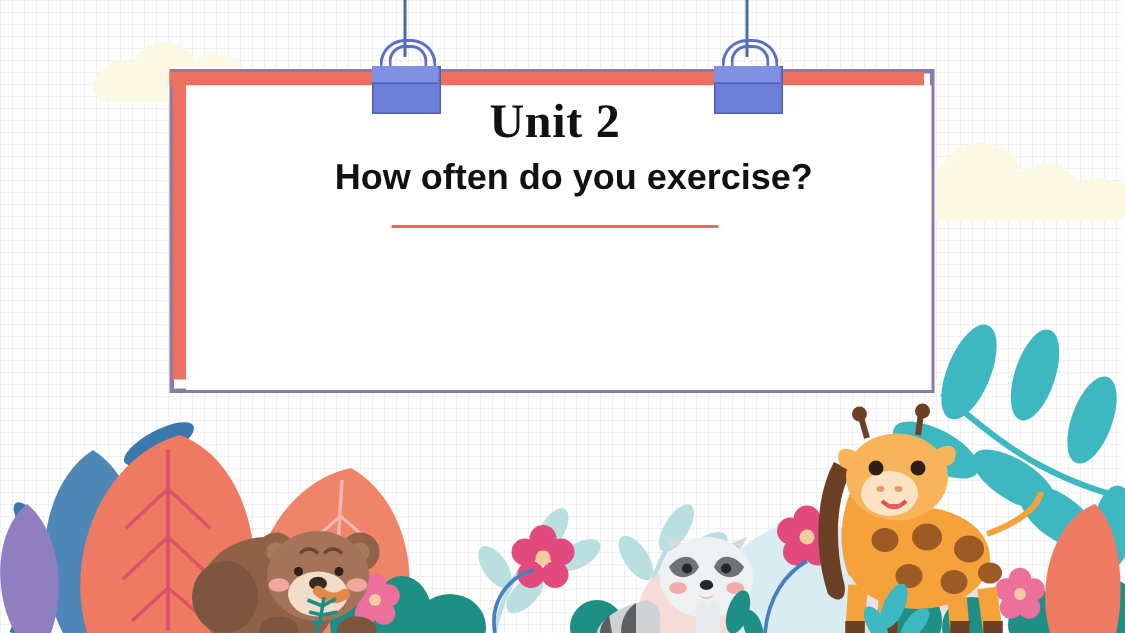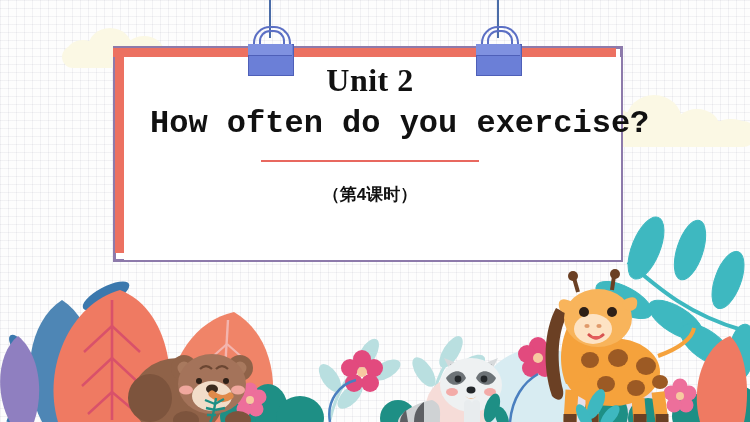--- a/index.html
+++ b/index.html
@@ -74,21 +74,21 @@
   #clip-2{left:468px;top:0;width:60px;height:80px;}
   
   .title-block{
     position:absolute;left:125px;top:60px;width:490px;text-align:center;
   }
   #unit-line{
     font-family:"Liberation Serif", serif;font-weight:bold;font-size:32px;
     color:#111;letter-spacing:.5px;margin:0;line-height:1.25;text-align:center;
   }
   #main-title{
-    font-family:Liberation Mono, monospace;font-weight:bold;font-size:32px;
+    font-family:Liberation Sans, sans-serif;font-weight:bold;font-size:24px;
     color:#111;margin:4px 0 0 0;line-height:1.25;white-space:nowrap;padding-left:25px;
   }
   #title-rule{
     width:218px;height:2px;background:#e8685f;margin:16px auto 0 auto;
   }
   #period-line{
     font-family:"Liberation Sans", sans-serif;font-weight:bold;font-size:17px;
     color:#111;margin:21px 0 0 0;
   }
   
@@ -337,17 +337,16 @@
     <span class="handle"></span>
     <span class="handle2"></span>
     <span class="body"></span>
     <span class="bodytop"></span>
   </div>
 
   <div class="title-block">
     <p id="unit-line">Unit 2</p>
     <p id="main-title">How often do you exercise?</p>
     <div id="title-rule"></div>
-    <p id="period-line">（第4课时）</p>
   </div>
 
 
 </div>
 
 </body></html>

